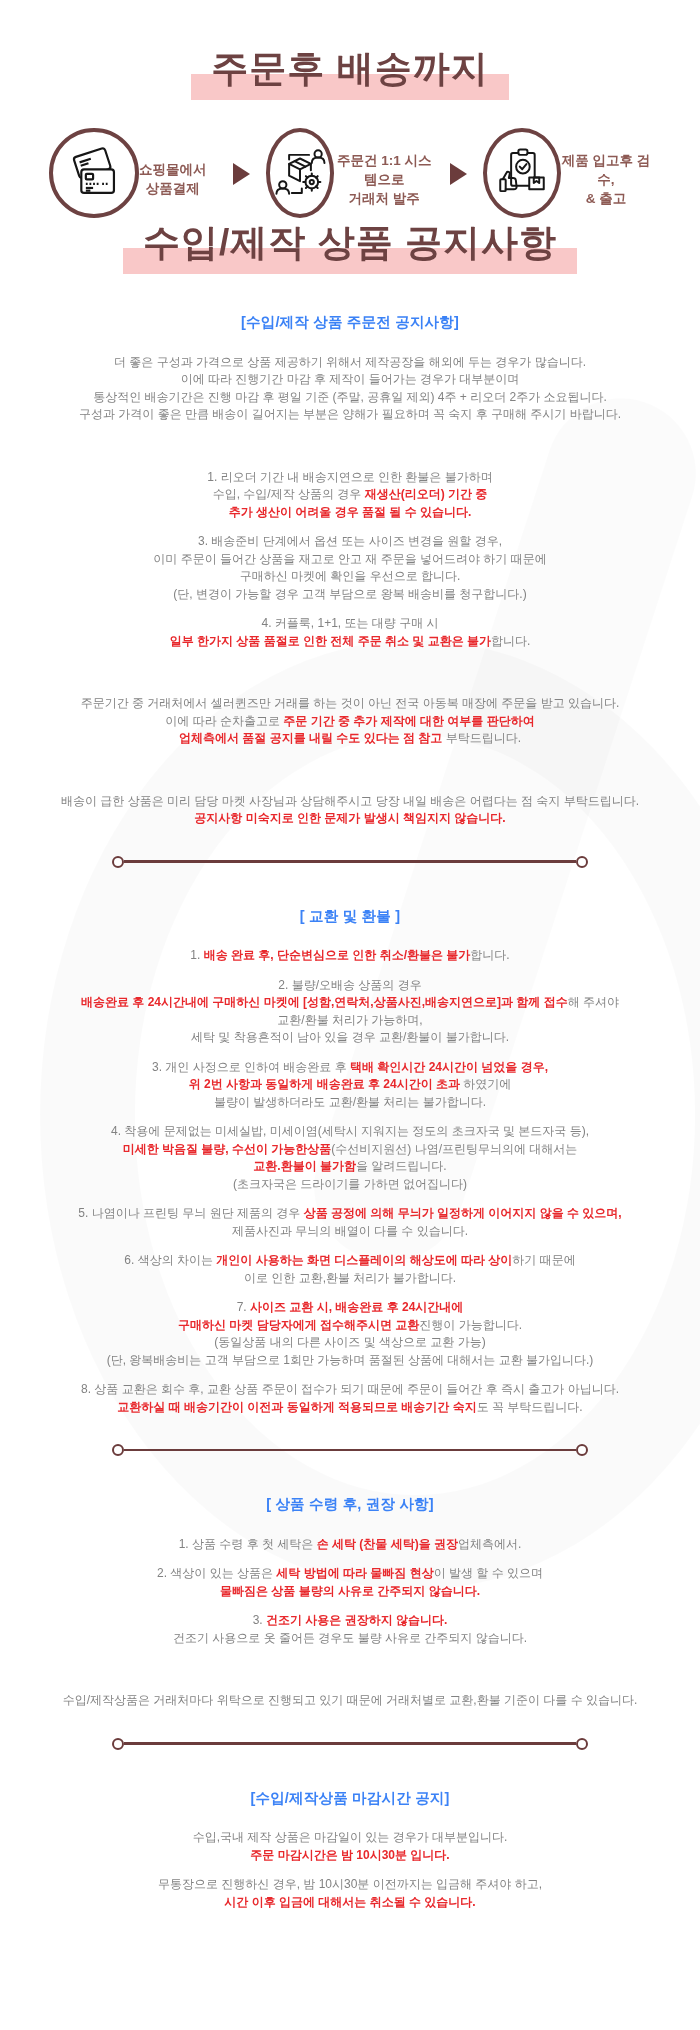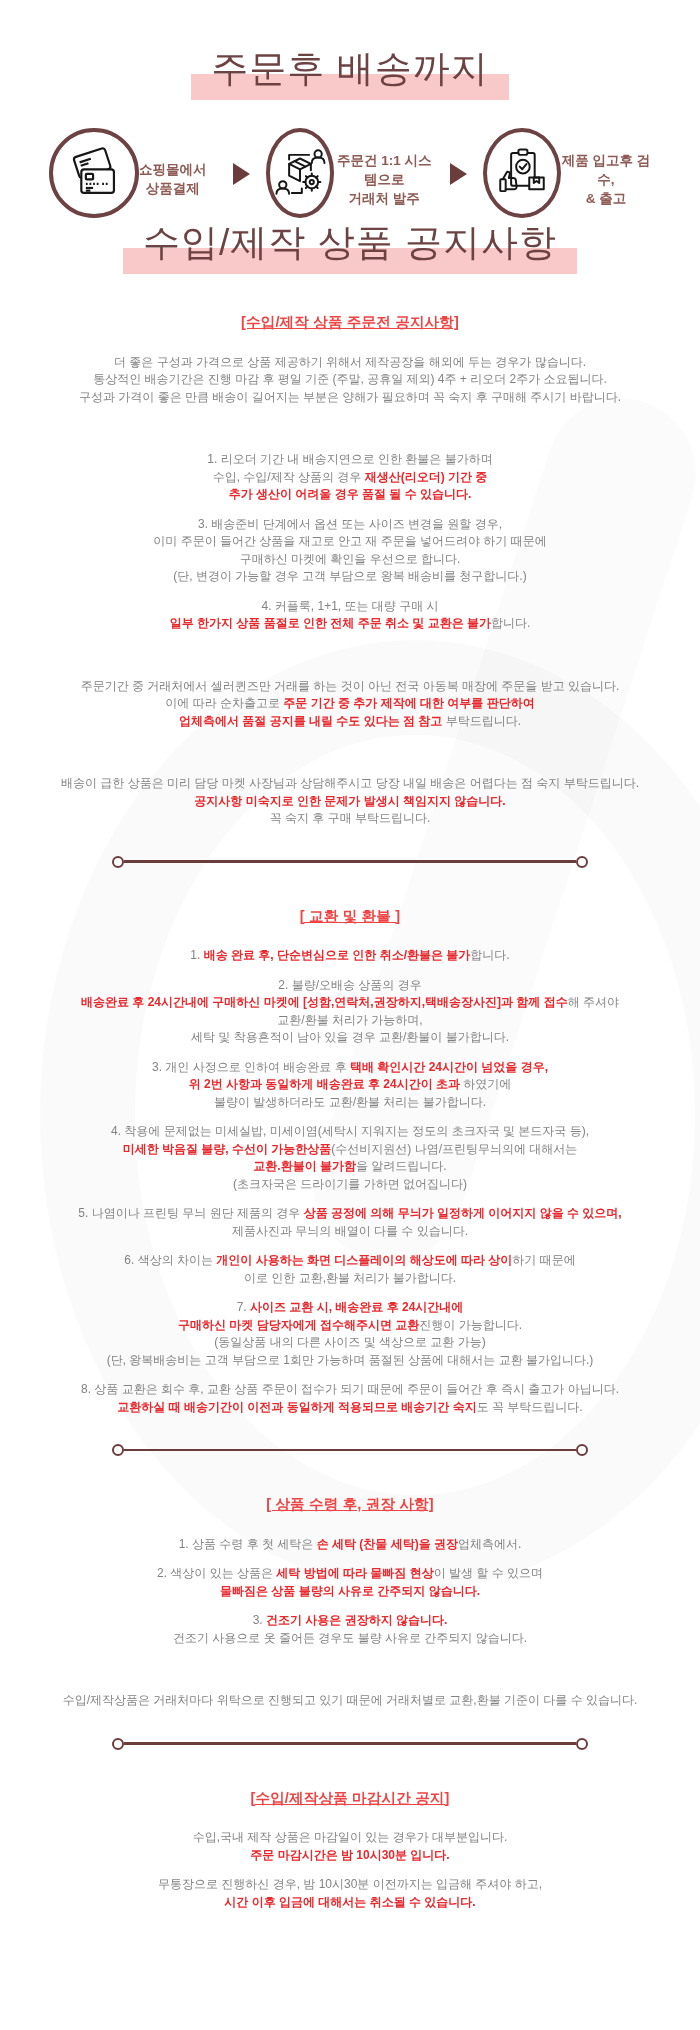--- a/index.html
+++ b/index.html
@@ -8,39 +8,39 @@
 
   
   .wm{position:absolute;pointer-events:none;}
   .wm-ring{top:640px;left:40px;width:560px;height:760px;border:95px solid rgba(0,0,0,0.018);border-radius:50%;}
   .wm-swoosh{top:380px;left:430px;width:150px;height:900px;background:rgba(0,0,0,0.014);transform:rotate(18deg);border-radius:80px;}
 
   .content{position:relative;z-index:1;}
 
   
   .big-title{text-align:center;}
-  .big-title .hl{display:inline-block;font-size:37px;font-weight:400;letter-spacing:1px;
+  .big-title .hl{display:inline-block;font-size:37px;font-weight:700;letter-spacing:1px;
     color:var(--accent,#6d4242);padding:0 20px 6px 20px;
     background:linear-gradient(to bottom,transparent 54%,var(--pink,#f9c8c8) 54%);}
   .t1{padding-top:44px;}
   .t2{}
 
   
   .process{margin-top:28px;display:flex;justify-content:center;align-items:flex-start;gap:16px;}
   .step{display:flex;flex-direction:row;align-items:center;width:168px;}
   .circle{width:90px;height:90px;border:4px solid var(--accent,#6d4242);border-radius:50%;
     display:flex;align-items:center;justify-content:center;background:#fff;box-sizing:border-box;}
   .circle svg{width:58px;height:58px;}
   .step-label{margin-top:12px;text-align:center;color:#8d5a54;font-weight:700;font-size:13.5px;line-height:19px;}
   .proc-arrow{width:0;height:0;border-left:17px solid #6b3c3c;border-top:11px solid transparent;
     border-bottom:11px solid transparent;margin-top:35px;}
 
   
   .notice{width:664px;margin:0 auto;text-align:center;font-size:12px;line-height:17.5px;color:var(--gray,#828282);}
-  .sec-header{margin-top:40px;margin-bottom:22px;font-size:14.5px;font-weight:700;color:#ef4444;letter-spacing:.2px;text-decoration:underline;}
+  .sec-header{margin-top:40px;margin-bottom:22px;font-size:14.5px;font-weight:700;color:#3b82f6;letter-spacing:.2px;}
   .para{margin:12px 0;}
   .para.gap-large{margin-top:45px;}
   .line{white-space:nowrap;}
   .seg-gray{color:var(--gray,#828282);}
   .seg-red{color:var(--red,#e8282c);font-weight:700;}
 
   .divider{width:476px;margin:28px auto 26px auto;display:flex;align-items:center;}
   .divider .ring{width:8px;height:8px;border:2.5px solid #6b3c3c;border-radius:50%;background:#fff;flex:0 0 auto;}
   .divider .rule{flex:1;height:2.5px;background:#6b3c3c;}
 </style>
@@ -141,20 +141,21 @@
     </div>
 
     <div class="big-title t2">
       <span class="hl">수입/제작 상품 공지사항</span>
     </div>
 
     <div class="notice">
         <div class="sec-header">[수입/제작 상품 주문전 공지사항]</div>
         <div class="para">
           <div class="line"><span class="seg-gray">더 좋은 구성과 가격으로 상품 제공하기 위해서 제작공장을 해외에 두는 경우가 많습니다.</span></div>
+          <div class="line"><span class="seg-gray">이에 따라 진행기간 마감 후 제작이 들어가는 경우가 대부분이며</span></div>
           <div class="line"><span class="seg-gray">통상적인 배송기간은 진행 마감 후 평일 기준 (주말, 공휴일 제외) 4주 + 리오더 2주가 소요됩니다.</span></div>
           <div class="line"><span class="seg-gray">구성과 가격이 좋은 만큼 배송이 길어지는 부분은 양해가 필요하며 꼭 숙지 후 구매해 주시기 바랍니다.</span></div>
         </div>
         <div class="para gap-large">
           <div class="line"><span class="seg-gray">1. 리오더 기간 내 배송지연으로 인한 환불은 불가하며</span></div>
           <div class="line"><span class="seg-gray">수입, 수입/제작 상품의 경우 </span><span class="seg-red">재생산(리오더) 기간 중</span></div>
           <div class="line"><span class="seg-red">추가 생산이 어려울 경우 품절 될 수 있습니다.</span></div>
         </div>
         <div class="para">
           <div class="line"><span class="seg-gray">3. 배송준비 단계에서 옵션 또는 사이즈 변경을 원할 경우,</span></div>
@@ -167,34 +168,33 @@
           <div class="line"><span class="seg-red">일부 한가지 상품 품절로 인한 전체 주문 취소 및 교환은 불가</span><span class="seg-gray">합니다.</span></div>
         </div>
         <div class="para gap-large">
           <div class="line"><span class="seg-gray">주문기간 중 거래처에서 셀러퀸즈만 거래를 하는 것이 아닌 전국 아동복 매장에 주문을 받고 있습니다.</span></div>
           <div class="line"><span class="seg-gray">이에 따라 순차출고로 </span><span class="seg-red">주문 기간 중 추가 제작에 대한 여부를 판단하여</span></div>
           <div class="line"><span class="seg-red">업체측에서 품절 공지를 내릴 수도 있다는 점 참고</span><span class="seg-gray"> 부탁드립니다.</span></div>
         </div>
         <div class="para gap-large">
           <div class="line"><span class="seg-gray">배송이 급한 상품은 미리 담당 마켓 사장님과 상담해주시고 당장 내일 배송은 어렵다는 점 숙지 부탁드립니다.</span></div>
           <div class="line"><span class="seg-red">공지사항 미숙지로 인한 문제가 발생시 책임지지 않습니다.</span></div>
-          <div class="line"><span class="seg-gray">꼭 숙지 후 구매 부탁드립니다.</span></div>
         </div>
         <div class="divider">
           <span class="ring"></span>
           <span class="rule"></span>
           <span class="ring"></span>
         </div>
         <div class="sec-header">[ 교환 및 환불 ]</div>
         <div class="para">
           <div class="line"><span class="seg-gray">1. </span><span class="seg-red">배송 완료 후, 단순변심으로 인한 취소/환불은 불가</span><span class="seg-gray">합니다.</span></div>
         </div>
         <div class="para">
           <div class="line"><span class="seg-gray">2. 불량/오배송 상품의 경우</span></div>
-          <div class="line"><span class="seg-red">배송완료 후 24시간내에 구매하신 마켓에 [성함,연락처,권장하지,택배송장사진]과 함께 접수</span><span class="seg-gray">해 주셔야</span></div>
+          <div class="line"><span class="seg-red">배송완료 후 24시간내에 구매하신 마켓에 [성함,연락처,상품사진,배송지연으로]과 함께 접수</span><span class="seg-gray">해 주셔야</span></div>
           <div class="line"><span class="seg-gray">교환/환불 처리가 가능하며,</span></div>
           <div class="line"><span class="seg-gray">세탁 및 착용흔적이 남아 있을 경우 교환/환불이 불가합니다.</span></div>
         </div>
         <div class="para">
           <div class="line"><span class="seg-gray">3. 개인 사정으로 인하여 배송완료 후 </span><span class="seg-red">택배 확인시간 24시간이 넘었을 경우,</span></div>
           <div class="line"><span class="seg-red">위 2번 사항과 동일하게 배송완료 후 24시간이 초과</span><span class="seg-gray"> 하였기에</span></div>
           <div class="line"><span class="seg-gray">불량이 발생하더라도 교환/환불 처리는 불가합니다.</span></div>
         </div>
         <div class="para">
           <div class="line"><span class="seg-gray">4. 착용에 문제없는 미세실밥, 미세이염(세탁시 지워지는 정도의 초크자국 및 본드자국 등),</span></div>

